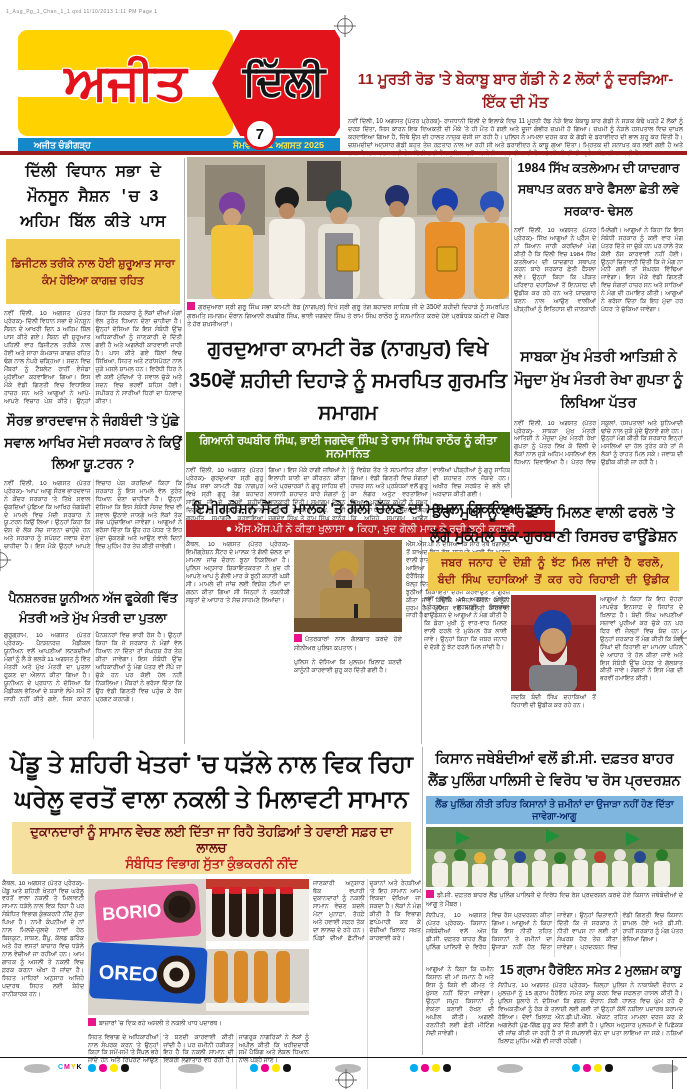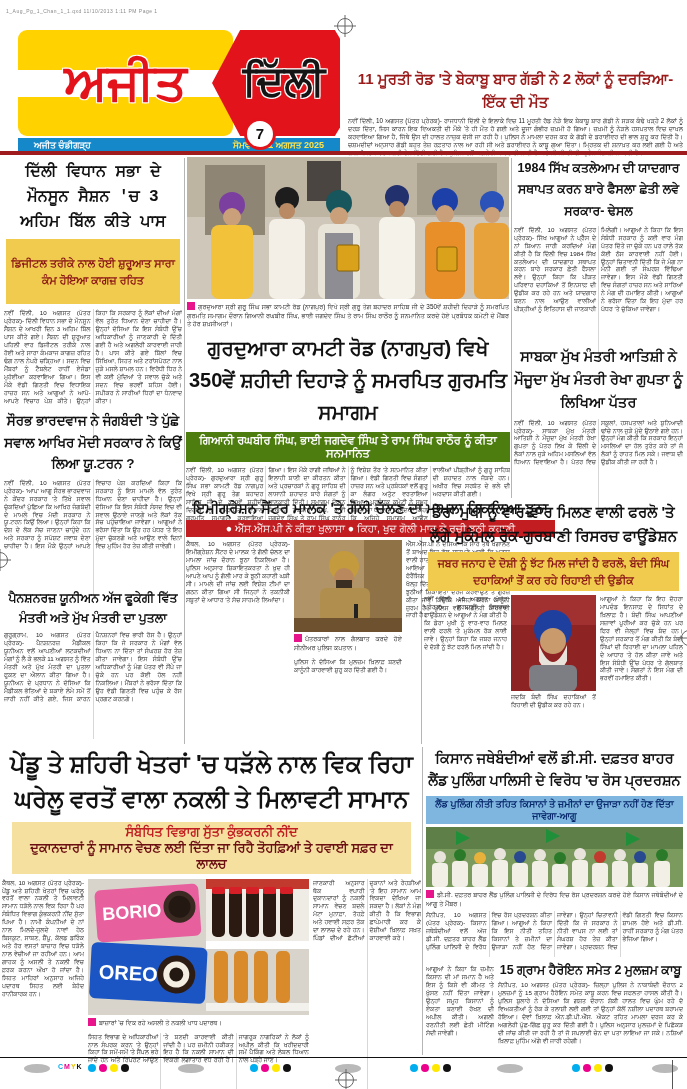--- a/index.html
+++ b/index.html
@@ -177,43 +177,43 @@
     <div class="bt cols2" style="height:136px;margin-top:4px;">ਨਵੀਂ ਦਿੱਲੀ, 10 ਅਗਸਤ (ਪੱਤਰ ਪ੍ਰੇਰਕ)- ਸਿੱਖ ਆਗੂਆਂ ਨੇ ਪ੍ਰੈੱਸ ਦੇ ਨਾਂ ਬਿਆਨ ਜਾਰੀ ਕਰਦਿਆਂ ਮੰਗ ਕੀਤੀ ਹੈ ਕਿ ਦਿੱਲੀ ਵਿਚ 1984 ਸਿੱਖ ਕਤਲੇਆਮ ਦੀ ਯਾਦਗਾਰ ਸਥਾਪਤ ਕਰਨ ਬਾਰੇ ਸਰਕਾਰ ਛੇਤੀ ਫੈਸਲਾ ਲਵੇ। ਉਨ੍ਹਾਂ ਕਿਹਾ ਕਿ ਪੀੜਤ ਪਰਿਵਾਰ ਦਹਾਕਿਆਂ ਤੋਂ ਇਨਸਾਫ਼ ਦੀ ਉਡੀਕ ਕਰ ਰਹੇ ਹਨ ਅਤੇ ਯਾਦਗਾਰ ਬਣਨ ਨਾਲ ਆਉਣ ਵਾਲੀਆਂ ਪੀੜ੍ਹੀਆਂ ਨੂੰ ਇਤਿਹਾਸ ਦੀ ਜਾਣਕਾਰੀ ਮਿਲੇਗੀ। ਆਗੂਆਂ ਨੇ ਕਿਹਾ ਕਿ ਇਸ ਸੰਬੰਧੀ ਸਰਕਾਰ ਨੂੰ ਕਈ ਵਾਰ ਮੰਗ ਪੱਤਰ ਦਿੱਤੇ ਜਾ ਚੁੱਕੇ ਹਨ ਪਰ ਹਾਲੇ ਤੱਕ ਕੋਈ ਠੋਸ ਕਾਰਵਾਈ ਨਹੀਂ ਹੋਈ। ਉਨ੍ਹਾਂ ਚਿਤਾਵਨੀ ਦਿੱਤੀ ਕਿ ਜੇ ਮੰਗ ਨਾ ਮੰਨੀ ਗਈ ਤਾਂ ਸੰਘਰਸ਼ ਵਿੱਢਿਆ ਜਾਵੇਗਾ। ਇਸ ਮੌਕੇ ਵੱਡੀ ਗਿਣਤੀ ਵਿਚ ਸੰਗਤਾਂ ਹਾਜ਼ਰ ਸਨ ਅਤੇ ਸਾਰਿਆਂ ਨੇ ਮੰਗ ਦੀ ਹਮਾਇਤ ਕੀਤੀ। ਆਗੂਆਂ ਨੇ ਭਰੋਸਾ ਦਿੱਤਾ ਕਿ ਇਹ ਮੁੱਦਾ ਹਰ ਪੱਧਰ 'ਤੇ ਚੁੱਕਿਆ ਜਾਵੇਗਾ।</div>
   </div>
 
   <div class="abs" style="left:514px;top:345px;width:169px;">
     <div class="hl" style="font-size:14.5px;line-height:1.6;">ਸਾਬਕਾ ਮੁੱਖ ਮੰਤਰੀ ਆਤਿਸ਼ੀ ਨੇ ਮੌਜੂਦਾ ਮੁੱਖ ਮੰਤਰੀ ਰੇਖਾ ਗੁਪਤਾ ਨੂੰ ਲਿਖਿਆ ਪੱਤਰ</div>
     <div class="bt cols2" style="height:92px;margin-top:4px;">ਨਵੀਂ ਦਿੱਲੀ, 10 ਅਗਸਤ (ਪੱਤਰ ਪ੍ਰੇਰਕ)- ਸਾਬਕਾ ਮੁੱਖ ਮੰਤਰੀ ਆਤਿਸ਼ੀ ਨੇ ਮੌਜੂਦਾ ਮੁੱਖ ਮੰਤਰੀ ਰੇਖਾ ਗੁਪਤਾ ਨੂੰ ਪੱਤਰ ਲਿਖ ਕੇ ਦਿੱਲੀ ਦੇ ਲੋਕਾਂ ਨਾਲ ਜੁੜੇ ਅਹਿਮ ਮਸਲਿਆਂ ਵੱਲ ਧਿਆਨ ਦਿਵਾਇਆ ਹੈ। ਪੱਤਰ ਵਿਚ ਸਕੂਲਾਂ, ਹਸਪਤਾਲਾਂ ਅਤੇ ਬੁਨਿਆਦੀ ਢਾਂਚੇ ਨਾਲ ਜੁੜੇ ਮੁੱਦੇ ਉਠਾਏ ਗਏ ਹਨ। ਉਨ੍ਹਾਂ ਮੰਗ ਕੀਤੀ ਕਿ ਸਰਕਾਰ ਇਨ੍ਹਾਂ ਮਸਲਿਆਂ ਦਾ ਹੱਲ ਤੁਰੰਤ ਕਰੇ ਤਾਂ ਜੋ ਲੋਕਾਂ ਨੂੰ ਰਾਹਤ ਮਿਲ ਸਕੇ। ਜਵਾਬ ਦੀ ਉਡੀਕ ਕੀਤੀ ਜਾ ਰਹੀ ਹੈ।</div>
   </div>
 
   <div class="abs" style="left:424px;top:500px;width:259px;">
     <div class="hl" style="font-size:15px;line-height:1.6;">ਡੇਰਾ ਮੁਖੀ ਨੂੰ ਵਾਰ-ਵਾਰ ਮਿਲਣ ਵਾਲੀ ਫਰਲੋ 'ਤੇ ਲੱਗੇ ਮੁਕੰਮਲ ਰੋਕ-ਗੁਰਬਾਣੀ ਰਿਸਰਚ ਫਾਊਂਡੇਸ਼ਨ</div>
-    <div class="box-yellow" style="font-size:11px;line-height:1.5;padding:3px 2px;margin:4px 4px;">ਜਬਰ ਜਨਾਹ ਦੇ ਦੋਸ਼ੀ ਨੂੰ ਝੱਟ ਮਿਲ ਜਾਂਦੀ ਹੈ ਫਰਲੋ, ਬੰਦੀ ਸਿੰਘ ਦਹਾਕਿਆਂ ਤੋਂ ਕਰ ਰਹੇ ਰਿਹਾਈ ਦੀ ਉਡੀਕ</div>
+    <div class="box-yellow" style="font-size:11px;line-height:1.5;padding:3px 2px;margin:4px 4px;font-family:Liberation Mono, monospace;">ਜਬਰ ਜਨਾਹ ਦੇ ਦੋਸ਼ੀ ਨੂੰ ਝੱਟ ਮਿਲ ਜਾਂਦੀ ਹੈ ਫਰਲੋ, ਬੰਦੀ ਸਿੰਘ ਦਹਾਕਿਆਂ ਤੋਂ ਕਰ ਰਹੇ ਰਿਹਾਈ ਦੀ ਉਡੀਕ</div>
     <div class="flexrow">
       <div class="bt" style="width:83px;height:122px;">ਨਵੀਂ ਦਿੱਲੀ, 10 ਅਗਸਤ (ਪੱਤਰ ਪ੍ਰੇਰਕ)- ਗੁਰਬਾਣੀ ਰਿਸਰਚ ਫਾਊਂਡੇਸ਼ਨ ਦੇ ਆਗੂਆਂ ਨੇ ਮੰਗ ਕੀਤੀ ਹੈ ਕਿ ਡੇਰਾ ਮੁਖੀ ਨੂੰ ਵਾਰ-ਵਾਰ ਮਿਲਣ ਵਾਲੀ ਫਰਲੋ 'ਤੇ ਮੁਕੰਮਲ ਰੋਕ ਲਾਈ ਜਾਵੇ। ਉਨ੍ਹਾਂ ਕਿਹਾ ਕਿ ਜਬਰ ਜਨਾਹ ਦੇ ਦੋਸ਼ੀ ਨੂੰ ਝੱਟ ਫਰਲੋ ਮਿਲ ਜਾਂਦੀ ਹੈ।</div>
       <div style="width:85px;">
         <svg class="photo" width="85" height="96" viewBox="0 0 85 96" preserveAspectRatio="none">
           <rect width="85" height="96" fill="#8e2323"></rect>
           <rect x="0" y="0" width="85" height="30" fill="#a13030"></rect>
           <circle cx="42" cy="34" r="19" fill="#1f3f9e"></circle>
           <circle cx="42" cy="46" r="13" fill="#c99a6b"></circle>
           <path d="M28 50 Q42 84 56 50 L56 66 Q42 92 28 66 Z" fill="#e8e4dc"></path>
           <rect x="18" y="70" width="48" height="26" rx="6" fill="#7d7d84"></rect>
         </svg>
         <div class="bt" style="height:22px;margin-top:2px;">ਜਦਕਿ ਬੰਦੀ ਸਿੰਘ ਦਹਾਕਿਆਂ ਤੋਂ ਰਿਹਾਈ ਦੀ ਉਡੀਕ ਕਰ ਰਹੇ ਹਨ।</div>
       </div>
       <div class="bt" style="width:83px;height:122px;">ਆਗੂਆਂ ਨੇ ਕਿਹਾ ਕਿ ਇਹ ਦੋਹਰਾ ਮਾਪਦੰਡ ਇਨਸਾਫ਼ ਦੇ ਸਿਧਾਂਤ ਦੇ ਖ਼ਿਲਾਫ਼ ਹੈ। ਬੰਦੀ ਸਿੰਘ ਆਪਣੀਆਂ ਸਜ਼ਾਵਾਂ ਪੂਰੀਆਂ ਕਰ ਚੁੱਕੇ ਹਨ ਪਰ ਫਿਰ ਵੀ ਜੇਲ੍ਹਾਂ ਵਿਚ ਬੰਦ ਹਨ। ਉਨ੍ਹਾਂ ਸਰਕਾਰ ਤੋਂ ਮੰਗ ਕੀਤੀ ਕਿ ਬੰਦੀ ਸਿੰਘਾਂ ਦੀ ਰਿਹਾਈ ਦਾ ਮਾਮਲਾ ਪਹਿਲ ਦੇ ਆਧਾਰ 'ਤੇ ਹੱਲ ਕੀਤਾ ਜਾਵੇ ਅਤੇ ਇਸ ਸੰਬੰਧੀ ਉੱਚ ਪੱਧਰ 'ਤੇ ਗੱਲਬਾਤ ਕੀਤੀ ਜਾਵੇ। ਸੰਗਤਾਂ ਨੇ ਇਸ ਮੰਗ ਦੀ ਭਰਵੀਂ ਹਮਾਇਤ ਕੀਤੀ।</div>
     </div>
   </div>
 
   <div class="abs" style="left:2px;top:747px;width:419px;">
     <div class="hl" style="font-size:24px;line-height:1.45;">ਪੇਂਡੂ ਤੇ ਸ਼ਹਿਰੀ ਖੇਤਰਾਂ 'ਚ ਧੜੱਲੇ ਨਾਲ ਵਿਕ ਰਿਹਾ ਘਰੇਲੂ ਵਰਤੋਂ ਵਾਲਾ ਨਕਲੀ ਤੇ ਮਿਲਾਵਟੀ ਸਾਮਾਨ</div>
     <div class="box-yellow" style="margin:5px 10px;padding:2px 2px;background:#F5E0A0;">
+      <div style="font-size:13px;color:#6B0F12;">ਦੁਕਾਨਦਾਰਾਂ ਨੂੰ ਸਾਮਾਨ ਵੇਚਣ ਲਈ ਦਿੱਤਾ ਜਾ ਰਿਹੈ ਤੋਹਫ਼ਿਆਂ ਤੇ ਹਵਾਈ ਸਫ਼ਰ ਦਾ ਲਾਲਚ</div>
       <div style="font-size:13px;color:#C21E22;">ਸੰਬੰਧਿਤ ਵਿਭਾਗ ਸੁੱਤਾ ਕੁੰਭਕਰਨੀ ਨੀਂਦ</div>
-      <div style="font-size:13px;color:#6B0F12;">ਦੁਕਾਨਦਾਰਾਂ ਨੂੰ ਸਾਮਾਨ ਵੇਚਣ ਲਈ ਦਿੱਤਾ ਜਾ ਰਿਹੈ ਤੋਹਫ਼ਿਆਂ ਤੇ ਹਵਾਈ ਸਫ਼ਰ ਦਾ ਲਾਲਚ</div>
     </div>
     <div class="flexrow" style="margin-top:2px;">
       <div class="bt" style="width:82px;height:228px;">ਕੈਥਲ, 10 ਅਗਸਤ (ਪੱਤਰ ਪ੍ਰੇਰਕ)- ਪੇਂਡੂ ਅਤੇ ਸ਼ਹਿਰੀ ਖੇਤਰਾਂ ਵਿਚ ਘਰੇਲੂ ਵਰਤੋਂ ਵਾਲਾ ਨਕਲੀ ਤੇ ਮਿਲਾਵਟੀ ਸਾਮਾਨ ਧੜੱਲੇ ਨਾਲ ਵਿਕ ਰਿਹਾ ਹੈ ਪਰ ਸੰਬੰਧਿਤ ਵਿਭਾਗ ਕੁੰਭਕਰਨੀ ਨੀਂਦ ਸੁੱਤਾ ਪਿਆ ਹੈ। ਨਾਮੀ ਕੰਪਨੀਆਂ ਦੇ ਨਾਂ ਨਾਲ ਮਿਲਦੇ-ਜੁਲਦੇ ਨਾਵਾਂ ਹੇਠ ਬਿਸਕੁਟ, ਸਾਬਣ, ਸ਼ੈਂਪੂ, ਕੋਲਡ ਡਰਿੰਕ ਅਤੇ ਹੋਰ ਵਸਤਾਂ ਬਾਜ਼ਾਰ ਵਿਚ ਧੜੱਲੇ ਨਾਲ ਵੇਚੀਆਂ ਜਾ ਰਹੀਆਂ ਹਨ। ਆਮ ਗਾਹਕ ਨੂੰ ਅਸਲੀ ਤੇ ਨਕਲੀ ਵਿਚ ਫ਼ਰਕ ਕਰਨਾ ਔਖਾ ਹੋ ਜਾਂਦਾ ਹੈ। ਸਿਹਤ ਮਾਹਿਰਾਂ ਅਨੁਸਾਰ ਅਜਿਹੇ ਪਦਾਰਥ ਸਿਹਤ ਲਈ ਬੇਹੱਦ ਹਾਨੀਕਾਰਕ ਹਨ।</div>
       <div style="width:221px;">
         <svg class="photo" width="221" height="136" viewBox="0 0 221 136" preserveAspectRatio="none">
           <rect width="221" height="136" fill="#d8d4cc"></rect>
 
           <rect x="118" y="0" width="103" height="64" fill="#efece6"></rect>
           <rect x="118" y="0" width="103" height="10" fill="#c23a2e"></rect>
           <g fill="#2a1a12">

